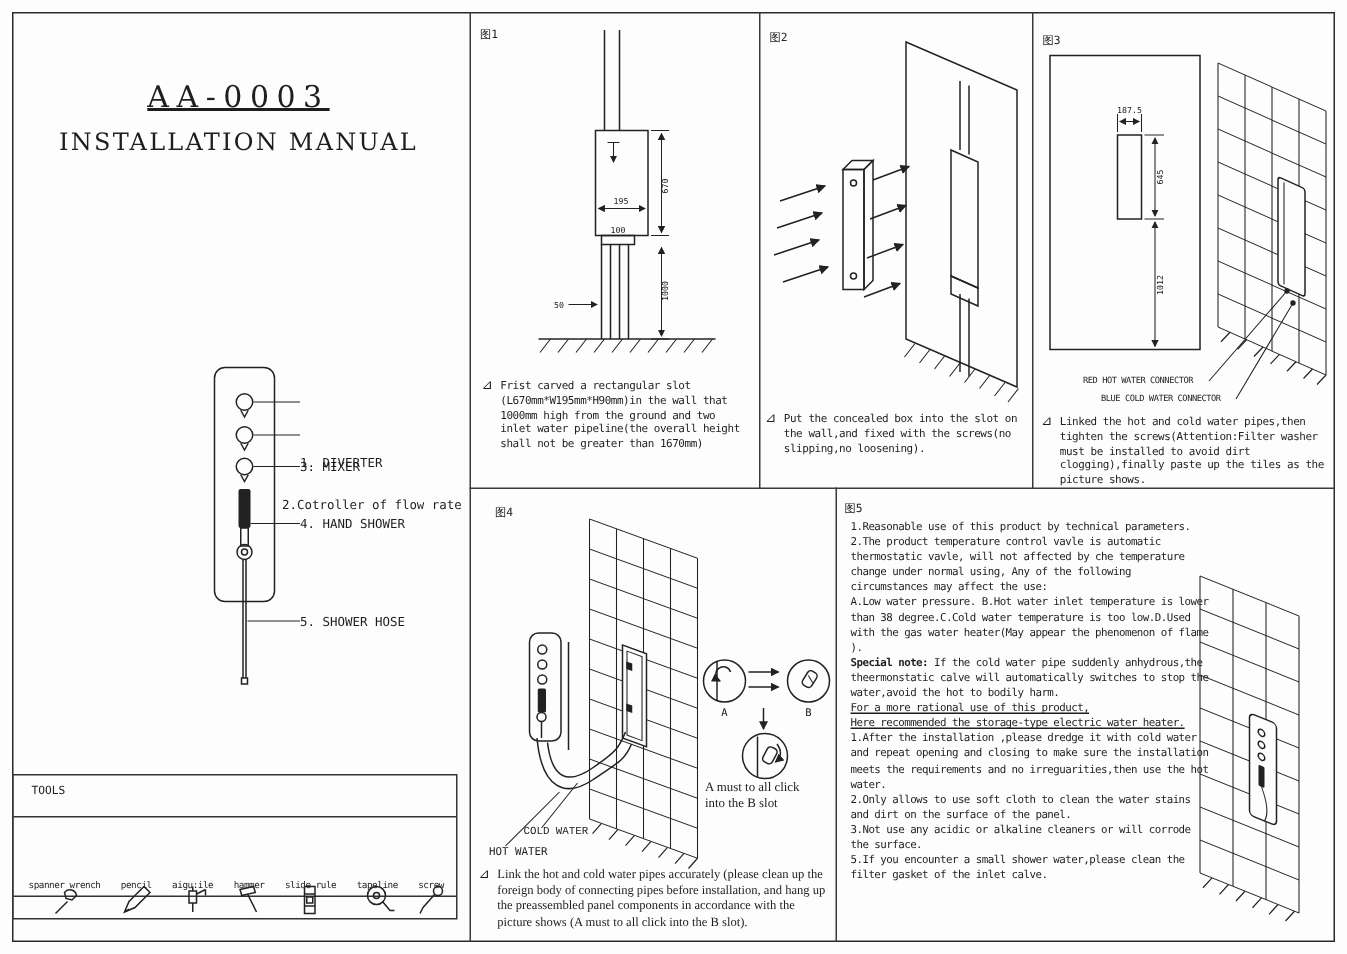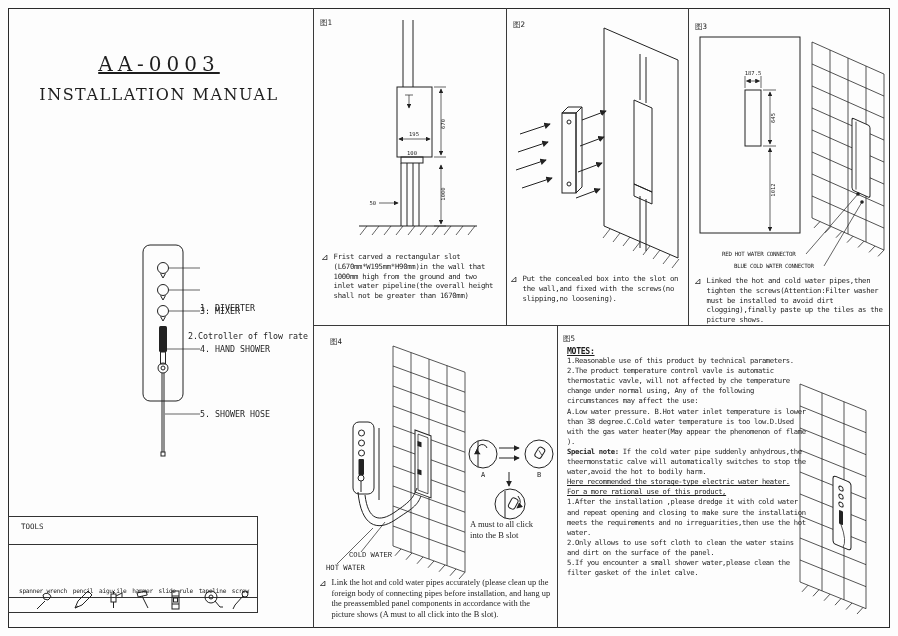--- a/index.html
+++ b/index.html
@@ -19,21 +19,21 @@
   .figlabel{font-size:7.5px;color:#222;}
   .part-label{font-size:8.3px;white-space:nowrap;}
   .caption{display:flex;gap:5px;}
   .caption .marker{font-size:9px;line-height:10px;flex:0 0 auto;}
   .caption p{margin:0;font-size:7.3px;line-height:9.8px;letter-spacing:-0.3px;}
   .caption.serif p{font-family:"Liberation Serif",serif;font-size:8.4px;line-height:10.6px;letter-spacing:0;}
   .conn-label{font-size:5.8px;white-space:nowrap;letter-spacing:-0.3px;}
   .water-label{font-size:7.2px;white-space:nowrap;}
   .detail-note{font-family:"Liberation Serif",serif;font-size:8.6px;line-height:11px;}
   
-  .tools-box{left:8px;top:516px;width:250px;height:97px;border:1px solid #333;box-sizing:border-box;}
+  .tools-box{left:8px;top:516px;width:297px;height:97px;border:1px solid #333;box-sizing:border-box;}
   .tools-title{position:absolute;left:12px;top:5px;font-size:7.5px;}
   .tools-rule{position:absolute;left:0;width:100%;height:1px;background:#333;}
   .tools-row{position:absolute;left:10px;right:8px;top:31px;bottom:18px;display:flex;
              justify-content:space-between;align-items:flex-end;}
   .tool{display:flex;flex-direction:column;align-items:center;gap:1px;}
   .tool span{font-size:6.2px;letter-spacing:-0.3px;white-space:nowrap;}
   
   .notes{left:567px;top:346px;width:240px;font-size:7.2px;line-height:10.1px;letter-spacing:-0.35px;}
   .notes p{margin:0;}
   .notes .head{font-weight:bold;text-decoration:underline;font-size:8.2px;}
@@ -299,29 +299,29 @@
     <div>A must to all click</div>
     <div>into the B slot</div>
   </div>
   <div class="abs caption serif" style="left:319px;top:578px;width:234px;">
     <span class="marker">⊿</span>
     <p>Link the hot and cold water pipes accurately (please clean up the foreign body of connecting pipes before installation, and hang up the preassembled panel components in accordance with the picture shows (A must to all click into the B slot).</p>
   </div>
 
   <div class="abs figlabel" style="left:563px;top:334px;">图5</div>
   <div class="abs notes">
-    <p class="head">MOTES:</p>
     <p>1.Reasonable use of this product by technical parameters.</p>
     <p>2.The product temperature control vavle is automatic thermostatic vavle, will not affected by che temperature change under normal using, Any of the following  circumstances may affect the use:</p>
     <p>A.Low water pressure.  B.Hot water inlet temperature is lower than 38 degree.C.Cold water temperature is too low.D.Used with the gas water heater(May appear the phenomenon of flame ).</p>
     <p><b>Special note:</b><span> If the cold water pipe suddenly anhydrous,the theermonstatic calve will automatically switches to stop the water,avoid the hot to bodily harm.</span></p>
+    <p class="ul">For a more rational use of this product,</p>
     <p class="ul">Here recommended the storage-type electric water heater.</p>
-    <p class="ul">For a more rational use of this product,</p>
     <p>1.After the installation ,please dredge it with cold water and repeat opening and closing to make sure the installation meets the requirements and no irreguarities,then use the hot water.</p>
     <p>2.Only allows to use soft cloth to clean the water stains and dirt on the surface of the panel.</p>
+    <p>3.Not use any acidic or alkaline cleaners or will corrode the surface.</p>
     <p>5.If you encounter a small shower water,please clean the filter gasket of the inlet calve.</p>
   </div>
   <svg class="abs" style="left:797px;top:380px;" width="92" height="240" viewBox="0 0 92 240">
     <g transform="translate(3,4) skewY(22)">
       <path class="thin" d="M0,0 V198 M22,0 V198 M44,0 V198 M66,0 V198"></path>
       <path class="thin" d="M0,0 H66 M0,22 H66 M0,44 H66 M0,66 H66 M0,88 H66 M0,110 H66 M0,132 H66 M0,154 H66 M0,176 H66 M0,198 H66"></path>
       <rect class="wh" x="33" y="78" width="18" height="68" rx="3"></rect>
       <circle class="ln" cx="41" cy="88" r="2.2"></circle>
         <circle class="ln" cx="41" cy="96" r="2.2"></circle>
         <circle class="ln" cx="41" cy="104" r="2.2"></circle>

